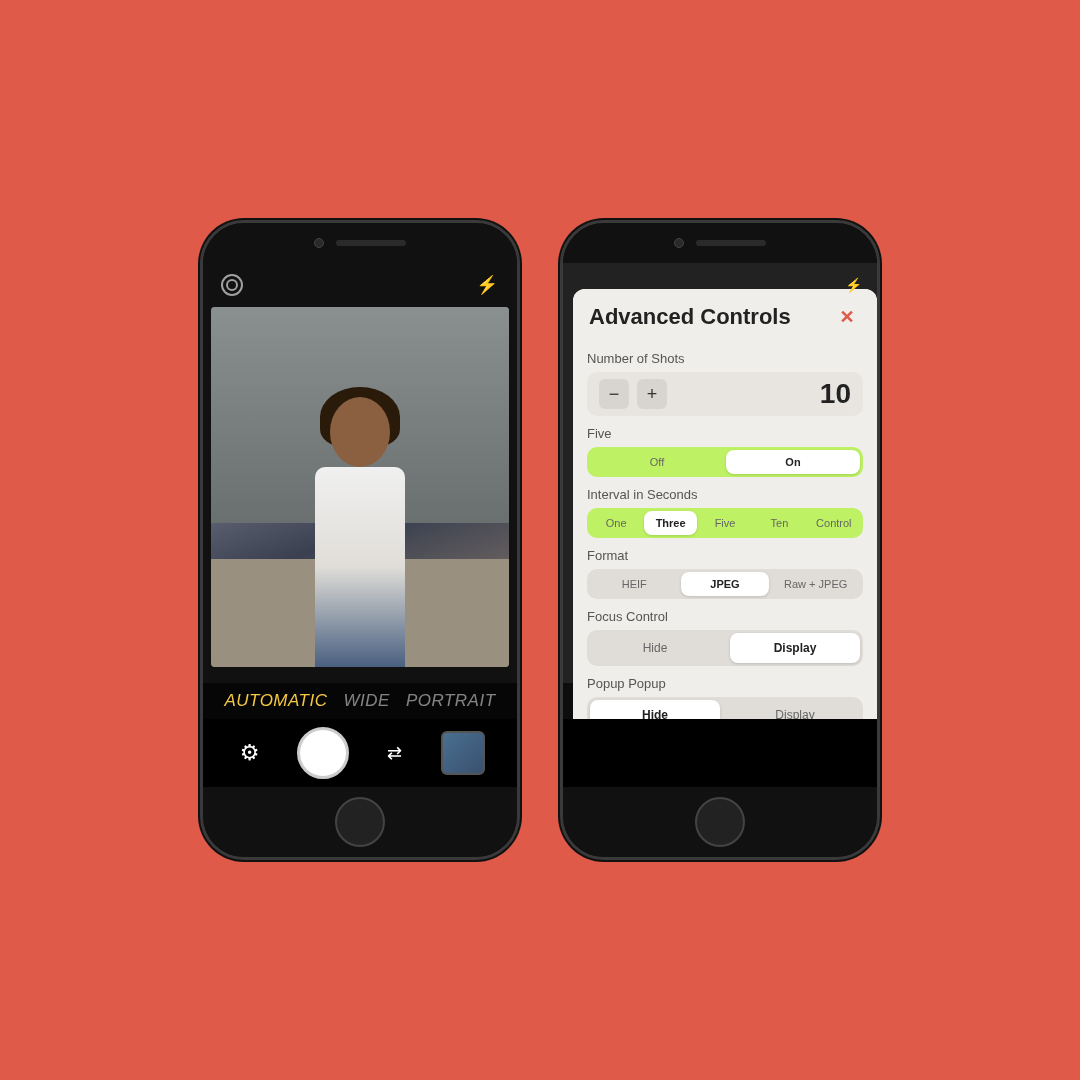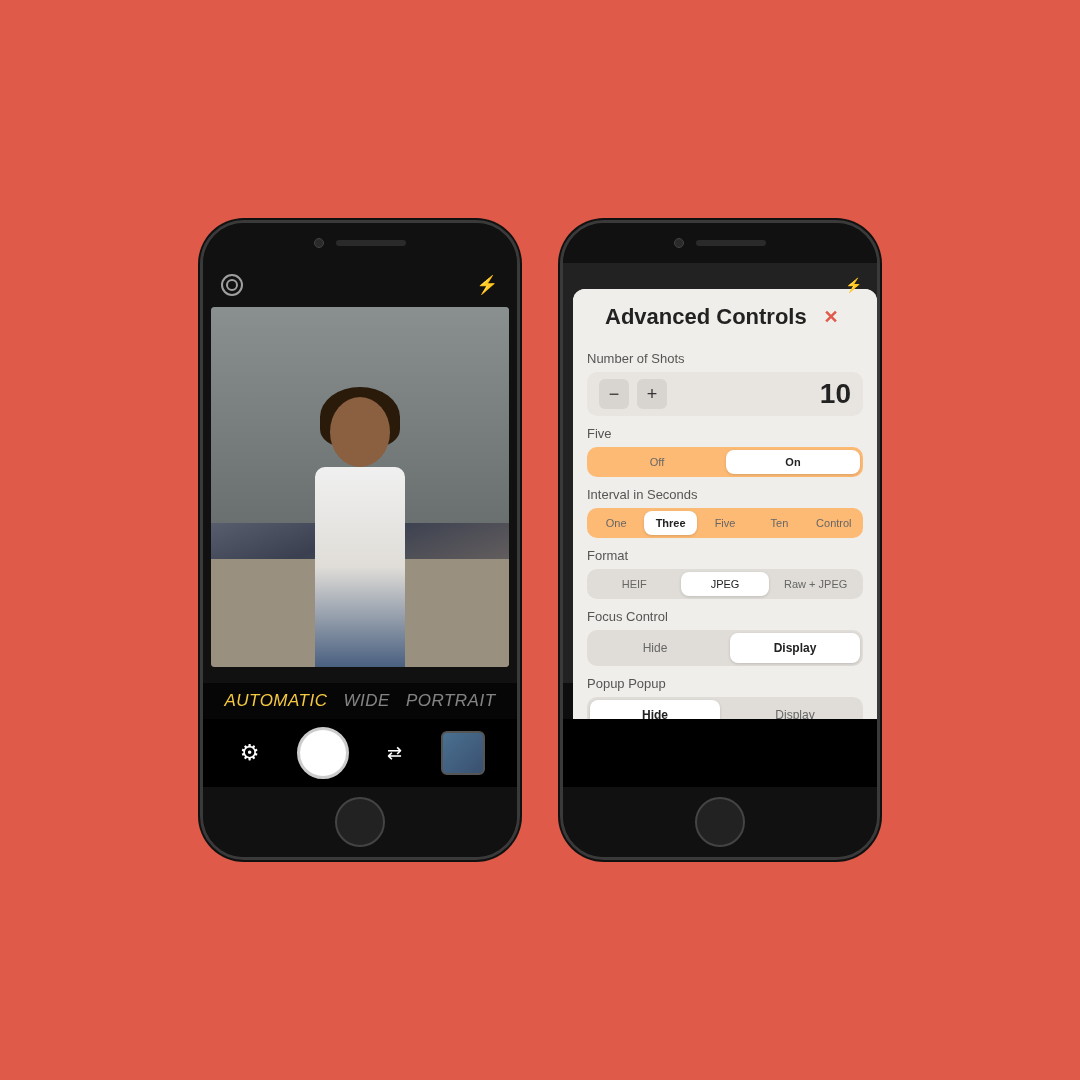--- a/index.html
+++ b/index.html
@@ -310,21 +310,21 @@
       bottom: 68px;
       background: #f0eeea;
       border-radius: 12px 12px 0 0;
       overflow: hidden;
       z-index: 5;
       display: flex;
       flex-direction: column;
     }
 
     .panel-header {
-      padding: 14px 32px 10px;
+      padding: 14px 16px 10px;
       display: flex;
       align-items: center;
       justify-content: space-between;
       background: #f0eeea;
       flex-shrink: 0;
     }
     .panel-title {
       font-size: 22px;
       font-weight: 700;
       color: #222;
@@ -384,21 +384,21 @@
     }
     .shots-value {
       font-size: 28px;
       font-weight: 600;
       color: #222;
     }
 
     
     .segmented {
       display: flex;
-      background: #fdba74;
+      background: #bef264;
       border-radius: 10px;
       padding: 3px;
       gap: 2px;
       margin-bottom: 2px;
     }
     .seg-btn {
       flex: 1;
       padding: 6px 4px;
       border-radius: 8px;
       text-align: center;
@@ -430,21 +430,21 @@
       border-radius: 8px;
       text-align: center;
       font-size: 11px;
       color: #666;
       cursor: pointer;
       font-weight: 500;
     }
     .format-btn.active {
       background: white;
       color: #222;
-      font-weight: 400;
+      font-weight: 700;
       box-shadow: 0 1px 3px rgba(0,0,0,0.15);
     }
 
     
     .toggle-row {
       display: flex;
       background: #e0ddd8;
       border-radius: 10px;
       padding: 3px;
       gap: 10px;

